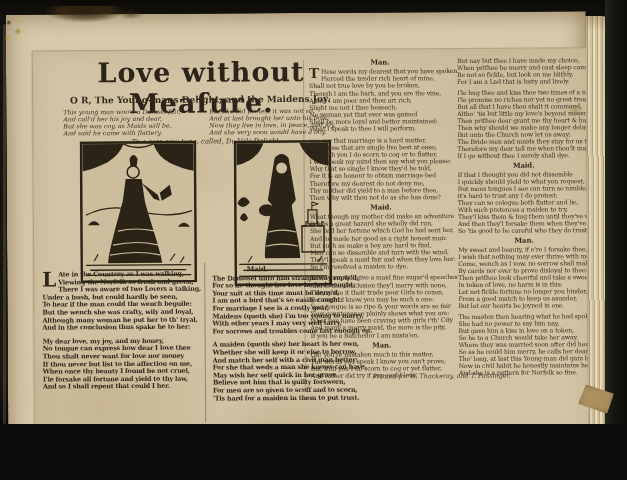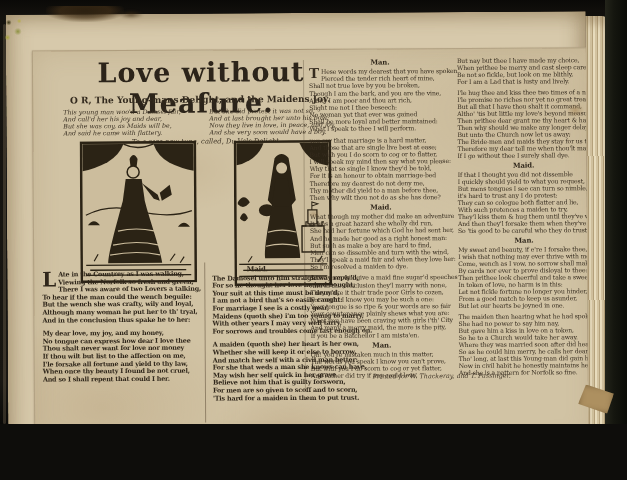--- a/index.html
+++ b/index.html
@@ -158,32 +158,33 @@
       </svg>
 
       <div class="rule-v rule-a"></div>
       <div class="rule-v rule-b"></div>
 
       <div class="col col1 blackletter">
           <div class="stanza">
             <div class="line"><span class="dropcap">L</span>Ate in the Countrey as I was walking,</div>
             <div class="line">Viewing the Norfolk so fresh and green,</div>
             <div class="line">There I was aware of two Lovers a talking,</div>
+            <div class="line">Under a bush, but could hardly be seen,</div>
             <div class="line">To hear if the man could the wench beguile:</div>
             <div class="line">But the wench she was crafty, wily and loyal,</div>
             <div class="line">Although many woman he put her to th' tryal,</div>
             <div class="line">And in the conclusion thus spake he to her:</div>
           </div>
           <div class="stanza">
             <div class="line">My dear love, my joy, and my honey,</div>
             <div class="line">No tongue can express how dear I love thee</div>
             <div class="line">Thou shalt never want for love nor money</div>
-            <div class="line">If thou wilt but list to the affection on me,</div>
+            <div class="line">If thou never but list to the affection on me,</div>
+            <div class="line">When once thy beauty I found be not cruel,</div>
             <div class="line">I'le forsake all fortune and yield to thy law,</div>
-            <div class="line">When once thy beauty I found be not cruel,</div>
             <div class="line">And so I shall repent that could I her.</div>
           </div>
         </div>
       <div class="col col2 blackletter">
           <div class="speaker">Maid.</div>
           <div class="stanza">
             <div class="line">The Damosel unto him straightway reply'd,</div>
             <div class="line">For so he thought her love he had bought;</div>
             <div class="line">Your suit at this time must be deny'd,</div>
             <div class="line">I am not a bird that's so easily caught:</div>

